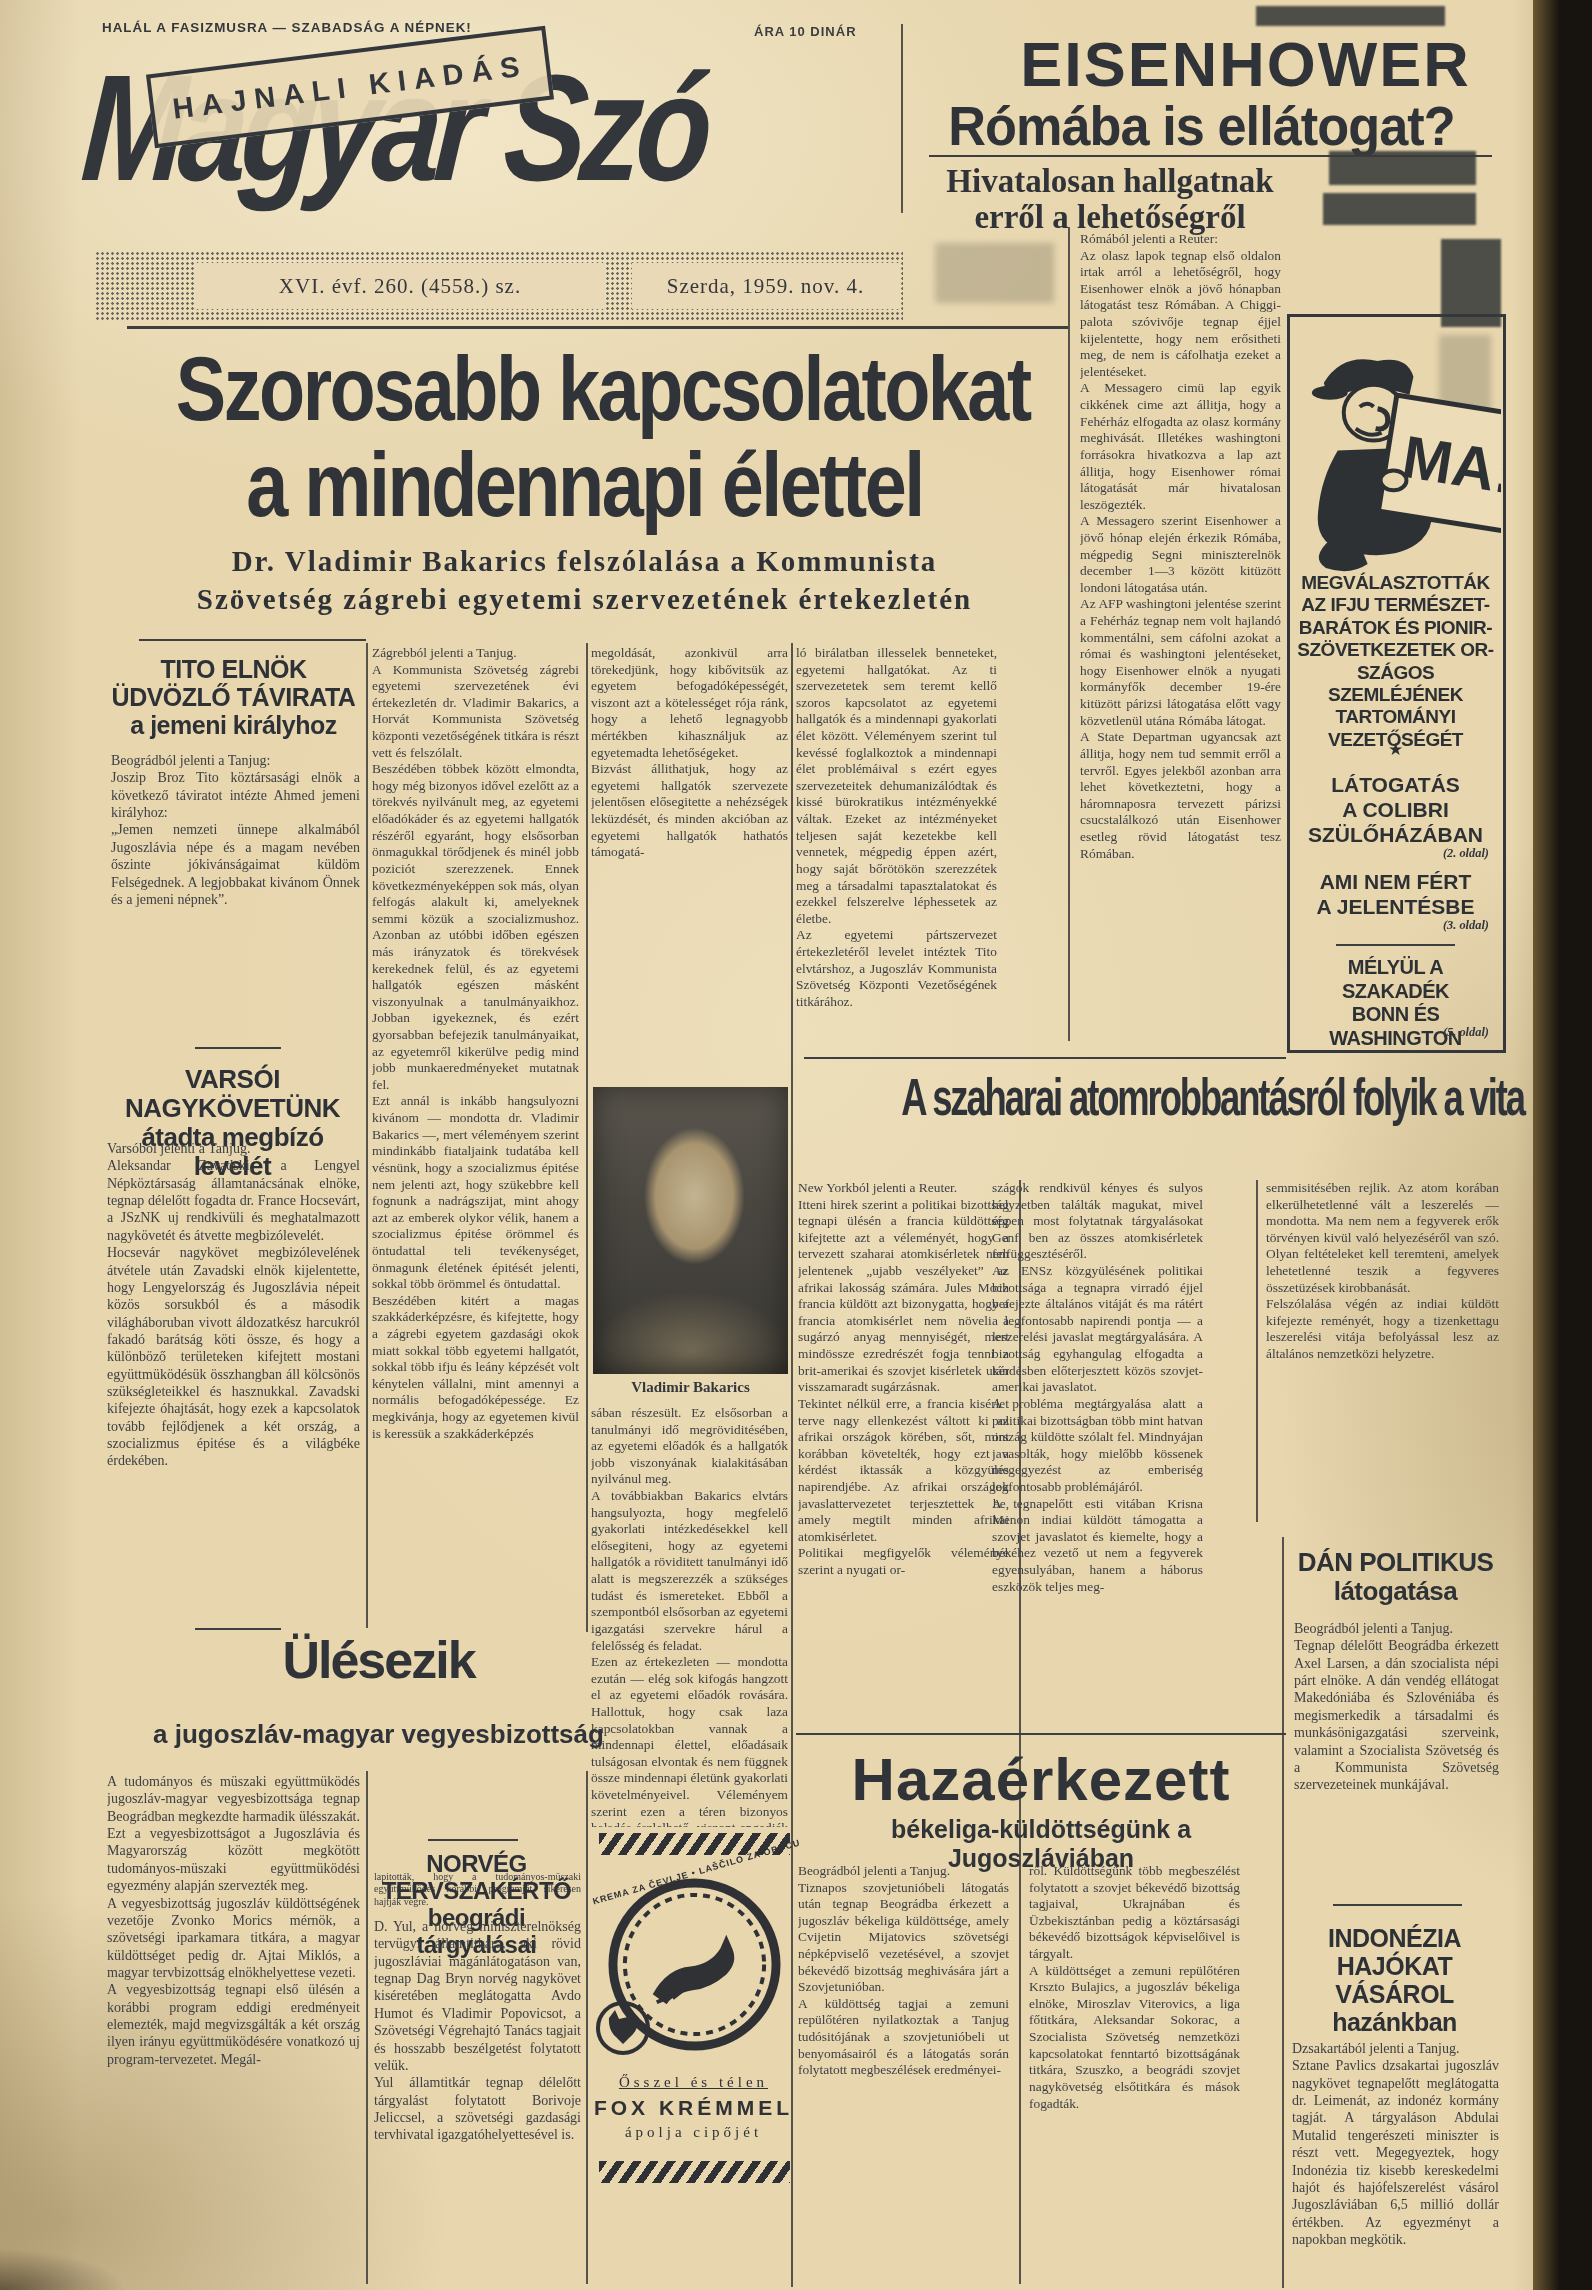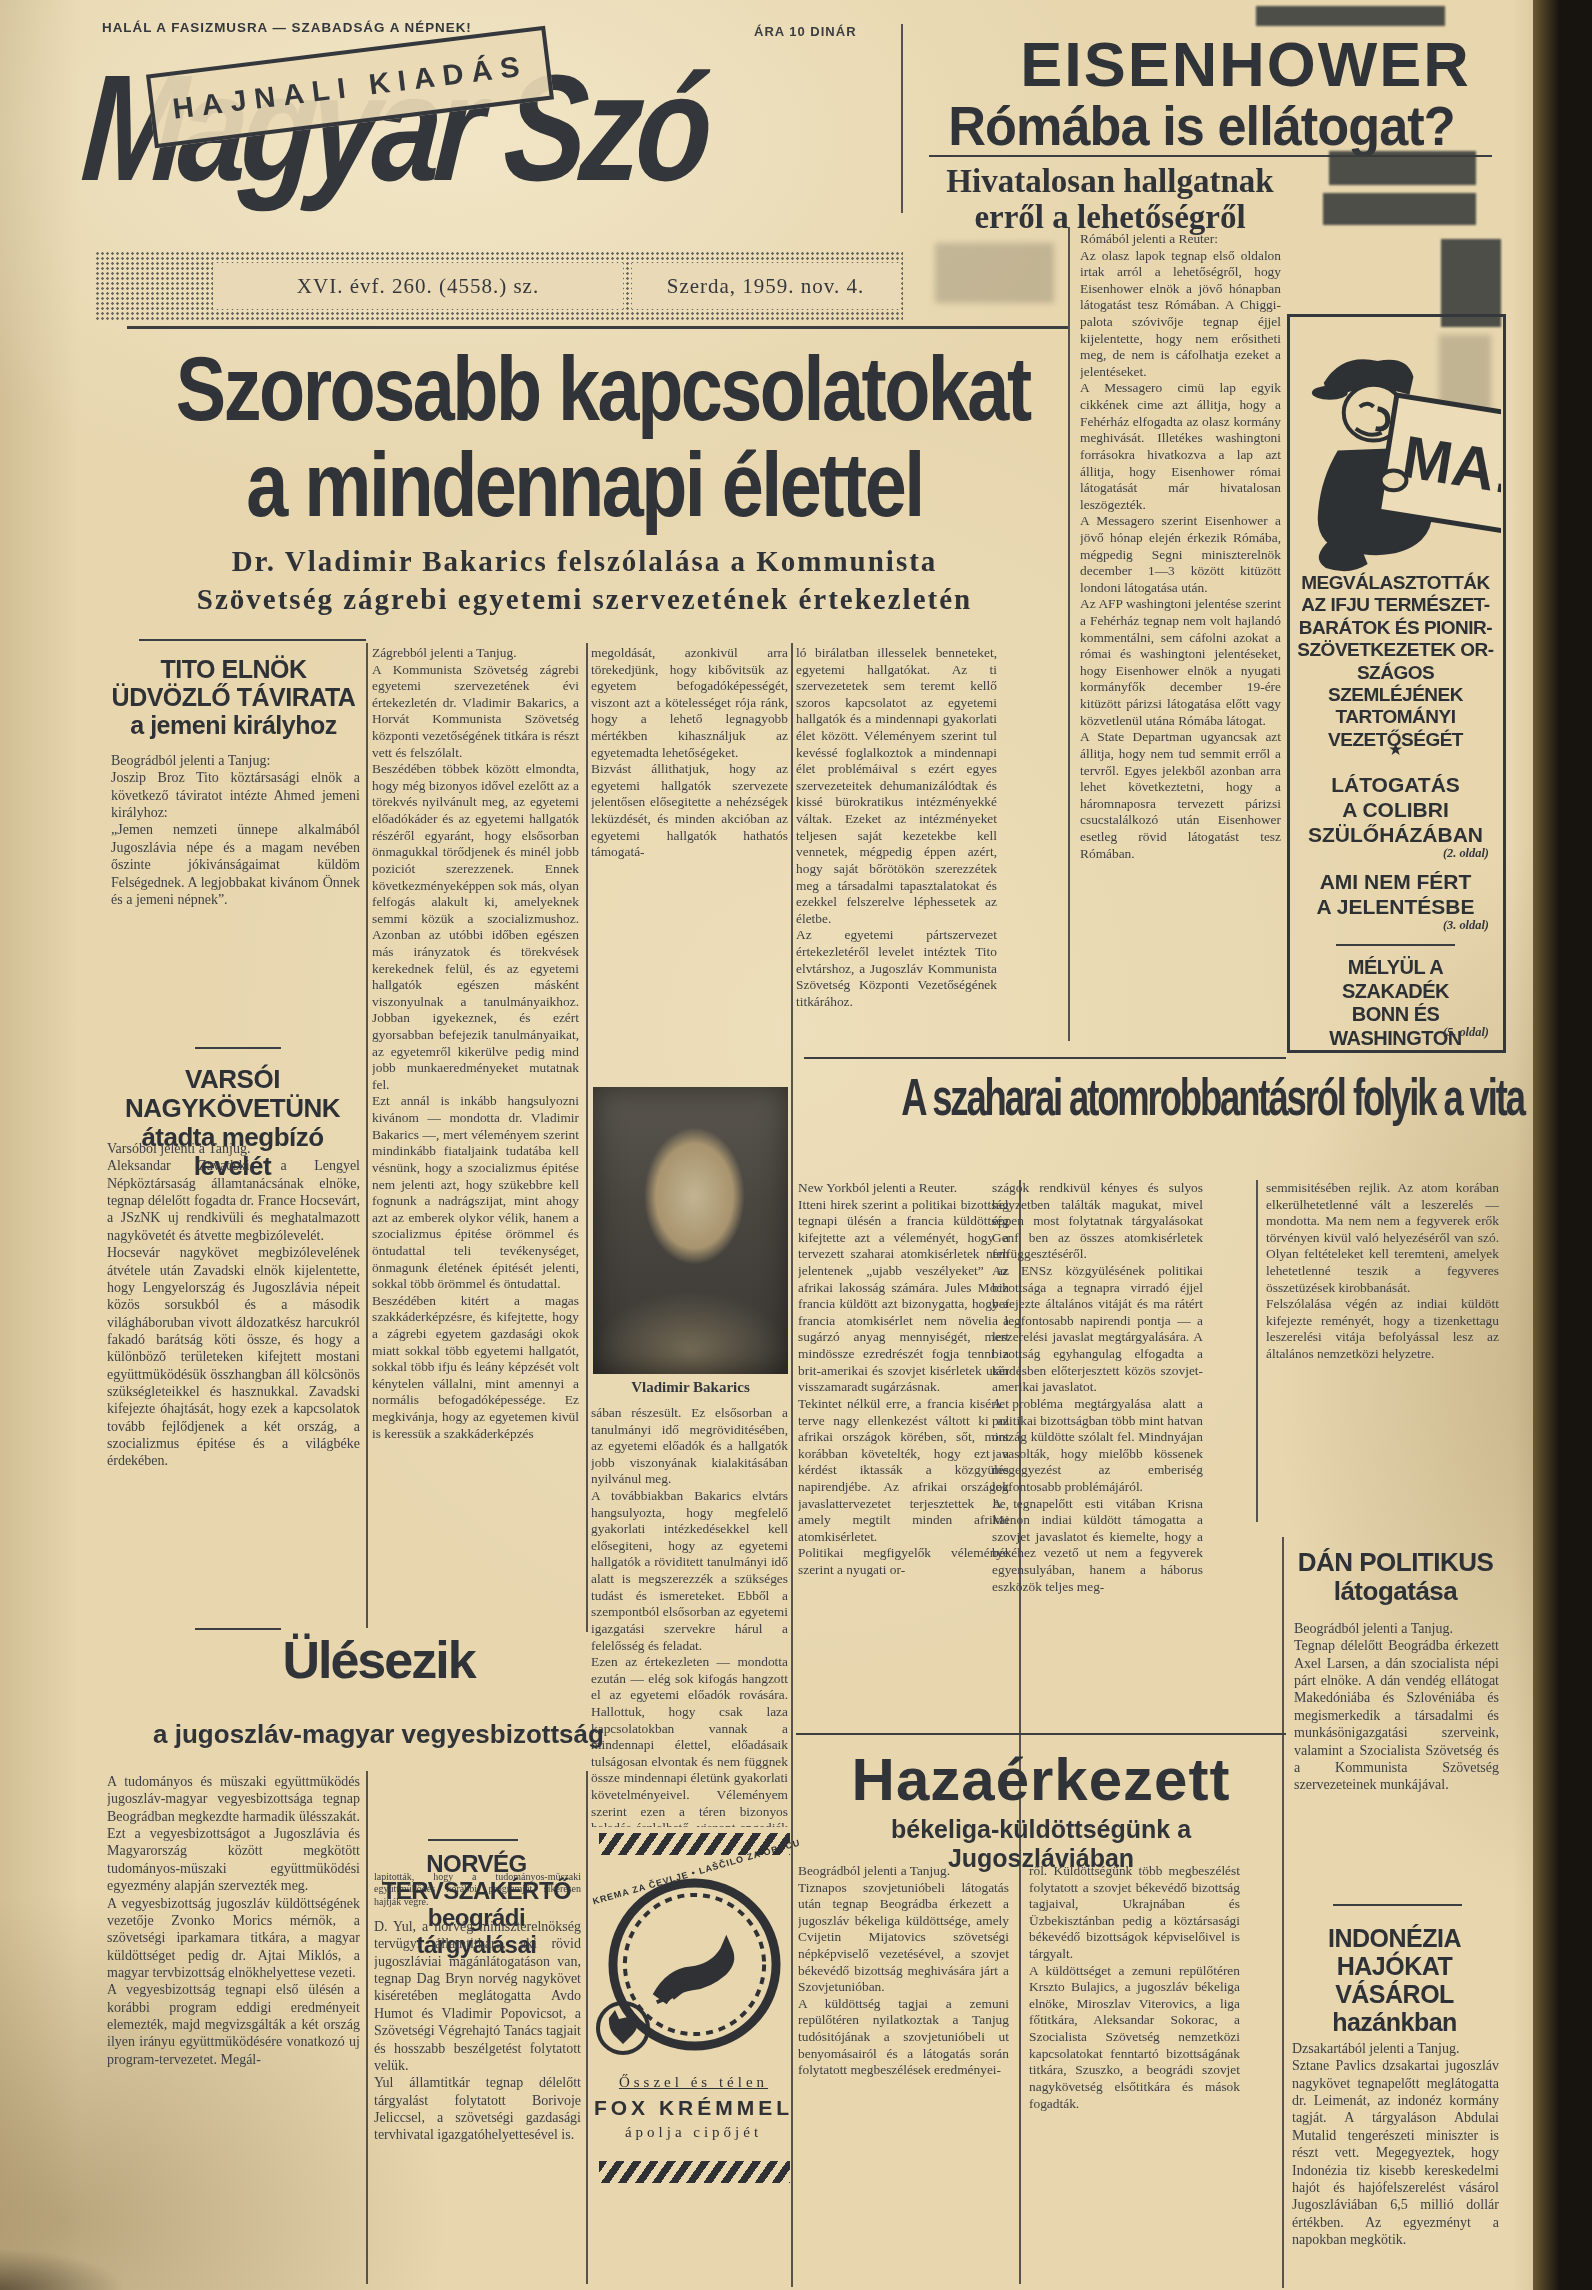--- a/index.html
+++ b/index.html
@@ -52,21 +52,21 @@
   <div class="abs" style="left:896px;top:163px;width:428px;text-align:center;font:700 33px 'Liberation Serif',serif;color:#303338;">Hivatalosan hallgatnak</div>
   <div class="abs" style="left:896px;top:199px;width:428px;text-align:center;font:700 33px 'Liberation Serif',serif;color:#303338;">erről a lehetőségről</div>
 
   <div class="redact" style="left:1256px;top:6px;width:189px;height:20px;"></div>
   <div class="redact" style="left:1329px;top:151px;width:147px;height:34px;"></div>
   <div class="redact" style="left:1323px;top:193px;width:153px;height:32px;"></div>
   <div class="redact" style="left:1441px;top:239px;width:60px;height:88px;"></div>
   <div class="smudge" style="left:935px;top:243px;width:119px;height:60px;"></div>
 
   <div class="abs dotband" style="left:95px;top:251px;width:808px;height:70px;">
-    <div class="bandbox" style="left:118px;top:12px;width:410px;height:46px;">XVI. évf. 260. (4558.) sz.</div>
+    <div class="bandbox" style="left:100px;top:12px;width:410px;height:46px;">XVI. évf. 260. (4558.) sz.</div>
     <div class="bandbox" style="left:537px;top:12px;width:267px;height:46px;">Szerda, 1959. nov. 4.</div>
   </div>
 
   <div class="hrule" style="left:127px;top:326px;width:942px;"></div>
 
   <div class="abs h-sans" style="left:98px;top:338px;width:973px;font-size:90px;letter-spacing:-3px;transform:scaleX(.84);white-space:nowrap;">Szorosabb kapcsolatokat</div>
   <div class="abs h-sans" style="left:98px;top:434px;width:973px;font-size:90px;letter-spacing:-3px;transform:scaleX(.84);white-space:nowrap;">a mindennapi élettel</div>
   <div class="abs" style="left:98px;top:545px;width:973px;text-align:center;font:700 29px 'Liberation Serif',serif;color:#2f3236;letter-spacing:2px;">Dr. Vladimir Bakarics felszólalása a Kommunista</div>
   <div class="abs" style="left:98px;top:583px;width:973px;text-align:center;font:700 29px 'Liberation Serif',serif;color:#2f3236;letter-spacing:2px;">Szövetség zágrebi egyetemi szervezetének értekezletén</div>
 

